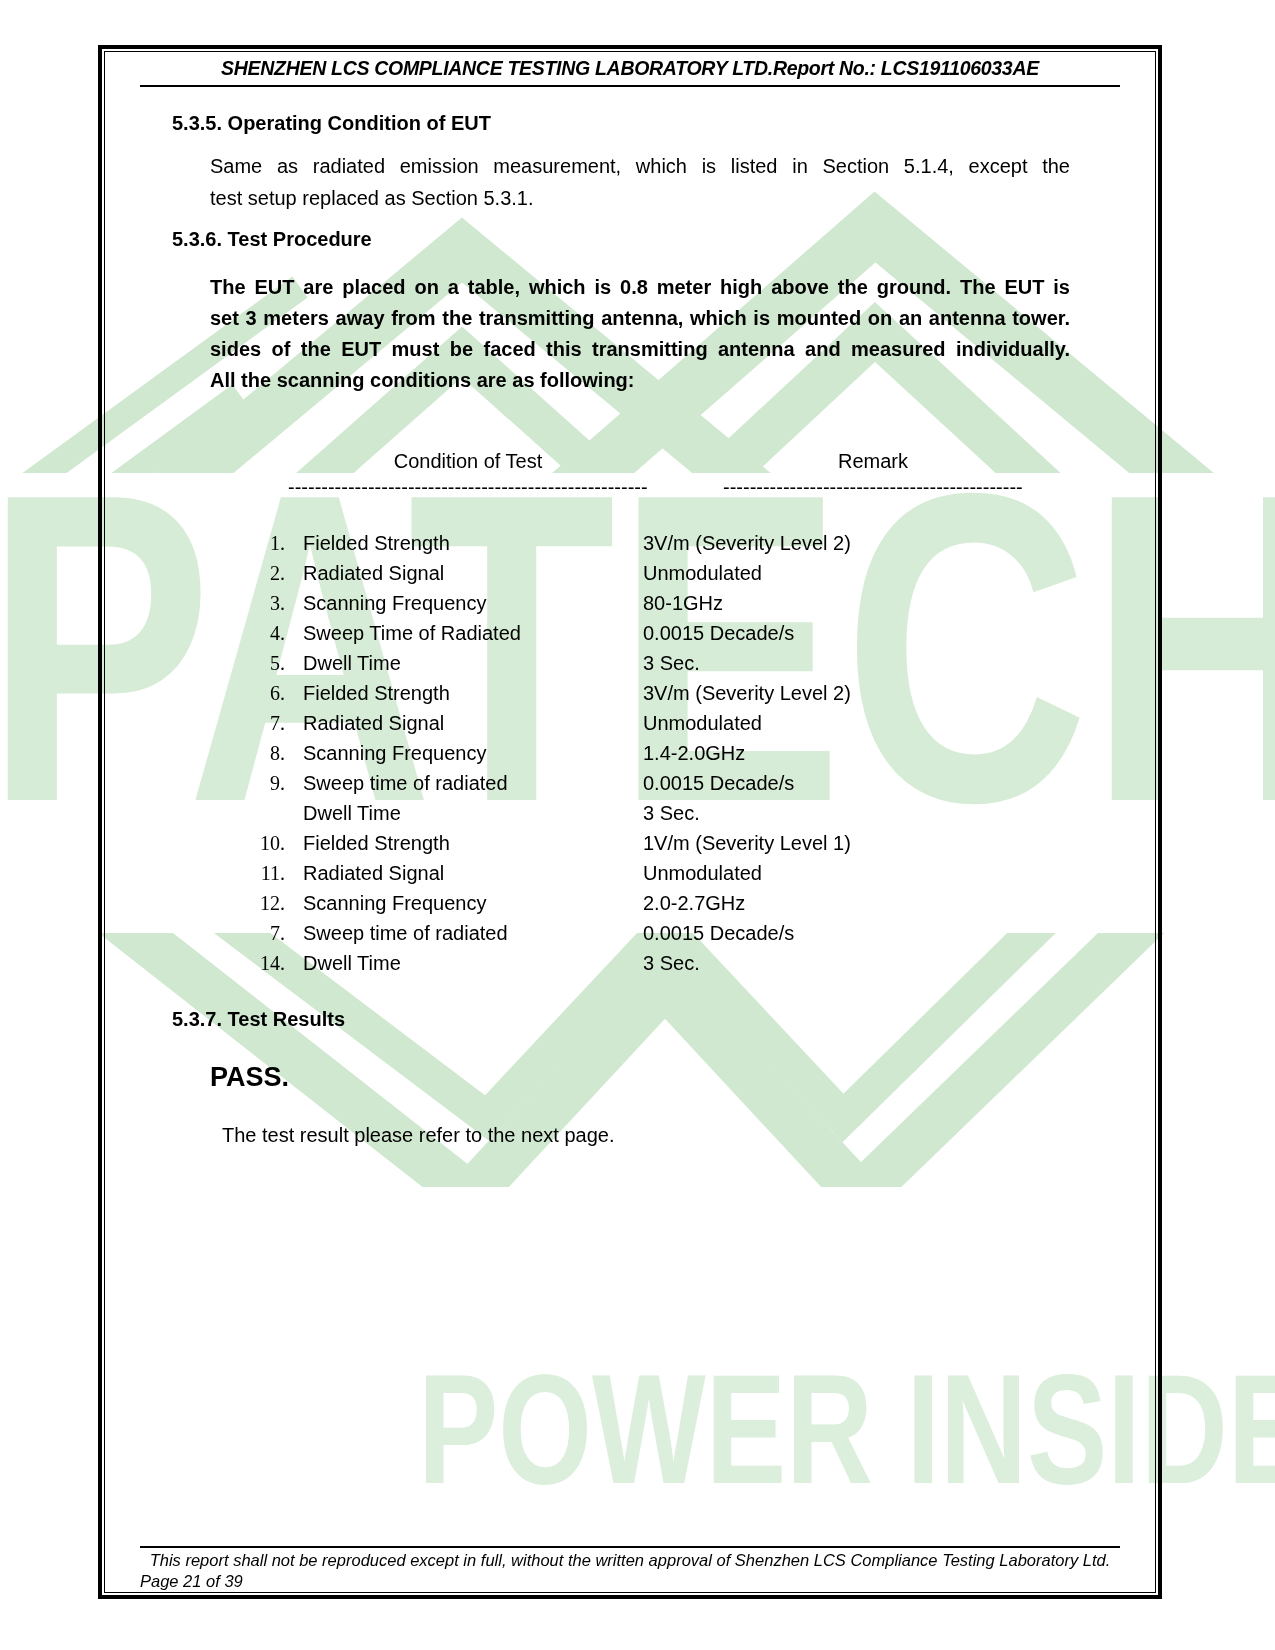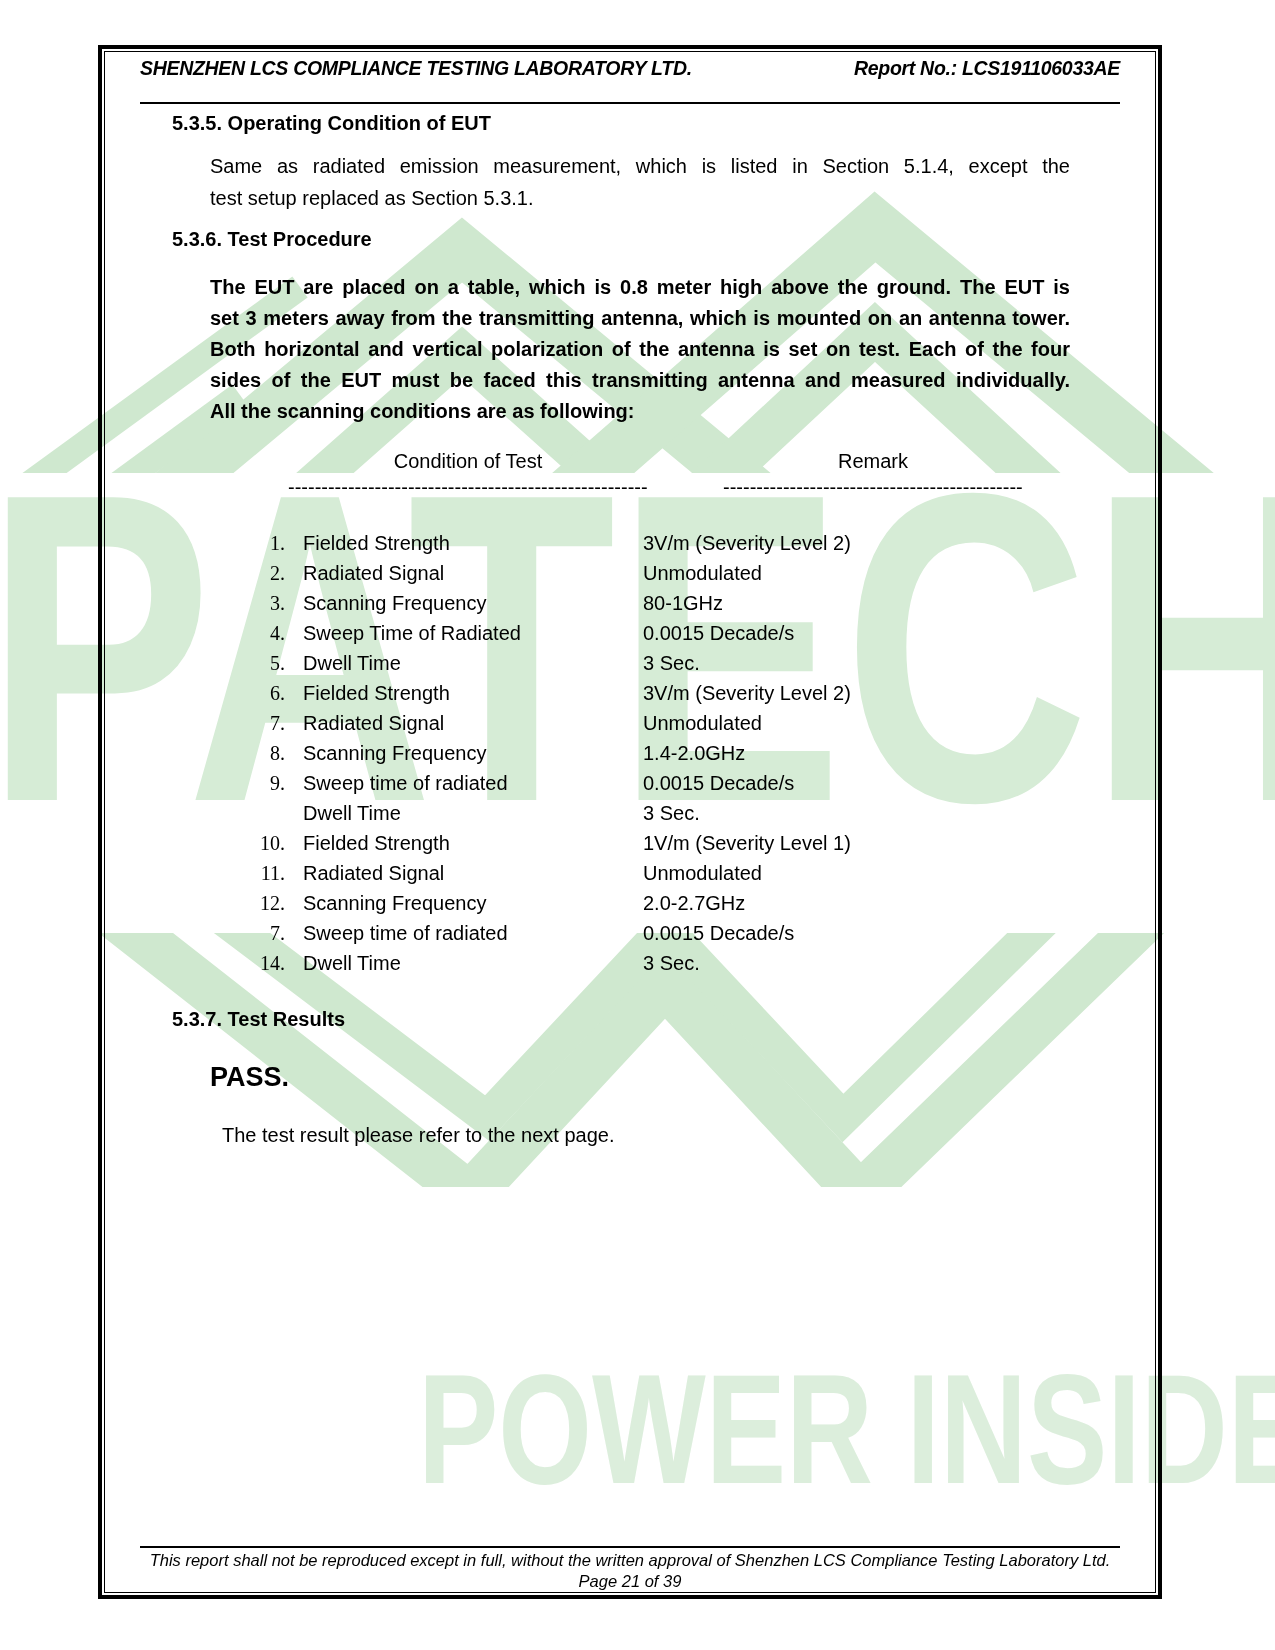--- a/index.html
+++ b/index.html
@@ -8,22 +8,22 @@
   
   .wm{position:absolute;left:0;top:0;z-index:0;}
   .wm text{font-family:"Liberation Sans",sans-serif;}
   
   .frame-outer{position:absolute;left:98px;top:45px;width:1064px;height:1554px;
                border:4px solid #000;box-sizing:border-box;z-index:1;background:transparent;}
   .frame-inner{position:absolute;inset:2px;border:1px solid #000;}
   
   .content{position:absolute;inset:0;z-index:2;}
   .header-row{position:absolute;left:140px;top:57px;width:980px;display:flex;
-              justify-content:space-between;align-items:flex-end;
-              border-bottom:2px solid #000;padding-bottom:22px;
+              justify-content:center;align-items:flex-end;
+              border-bottom:2px solid #000;padding-bottom:5px;
               font-style:italic;font-weight:bold;font-size:19.5px;letter-spacing:-0.3px;}
   .h1{position:absolute;left:172px;font-weight:bold;font-size:20px;}
   .para{position:absolute;left:210px;width:860px;font-size:20px;}
   .p535{top:150px;line-height:32px;}
   .p536{top:272px;line-height:31px;font-weight:bold;}
   .pline{text-align:justify;text-align-last:justify;white-space:normal;}
   .para .pline:last-child{text-align-last:left;}
   .tcolhead{position:absolute;top:450px;font-size:20px;text-align:center;}
   .tch1{left:288px;width:360px;}
   .tch2{left:723px;width:300px;}
@@ -31,21 +31,21 @@
   .td1{left:288px;width:362px;}
   .td2{left:723px;width:300px;}
   .list{position:absolute;left:210px;top:528px;width:880px;}
   .crow{display:grid;grid-template-columns:93px 340px 1fr;height:30px;line-height:30px;font-size:20px;}
   .cnum{font-family:"Liberation Serif",serif;text-align:right;padding-right:18px;}
   .pass{position:absolute;left:210px;top:1062px;font-weight:bold;font-size:27px;}
   .note{position:absolute;left:210px;top:1124px;font-size:20px;margin-left:12px;}
   .foot-rule{position:absolute;left:140px;top:1546px;width:980px;border-top:2px solid #000;}
   .foot1{position:absolute;left:134px;top:1551px;width:992px;text-align:center;
          font-style:italic;font-size:16.5px;}
-  .foot2{position:absolute;left:140px;top:1572px;width:980px;text-align:center;
+  .foot2{position:absolute;left:140px;top:1572px;width:980px;text-align:left;
          font-style:italic;font-size:16.5px;}
 </style>
 </head>
 <body>
 
 <div class="canvas">
 
   <svg class="wm" width="1275" height="1650" viewBox="0 0 1275 1650">
     <defs>
       <clipPath id="clipTop">
@@ -89,21 +89,20 @@
     <div class="pline">Same as radiated emission measurement, which is listed in Section 5.1.4, except the</div>
         <div class="pline">test setup replaced as Section 5.3.1.</div>
       </div>
 
     <div class="h1" style="top:228px;">5.3.6. Test Procedure</div>
 
     <div class="para p536">
 
     <div class="pline">The EUT are placed on a table, which is 0.8 meter high above the ground. The EUT is</div>
         <div class="pline">set 3 meters away from the transmitting antenna, which is mounted on an antenna tower.</div>
-        <div class="pline">Both horizontal and vertical polarization of the antenna is set on test. Each of the four</div>
         <div class="pline">sides of the EUT must be faced this transmitting antenna and measured individually.</div>
         <div class="pline">All the scanning conditions are as following:</div>
       </div>
 
     <div class="tcolhead tch1">Condition of Test</div>
     <div class="tcolhead tch2">Remark</div>
     <div class="tdiv td1">------------------------------------------------------</div>
     <div class="tdiv td2">---------------------------------------------</div>
 
     <div class="list">

